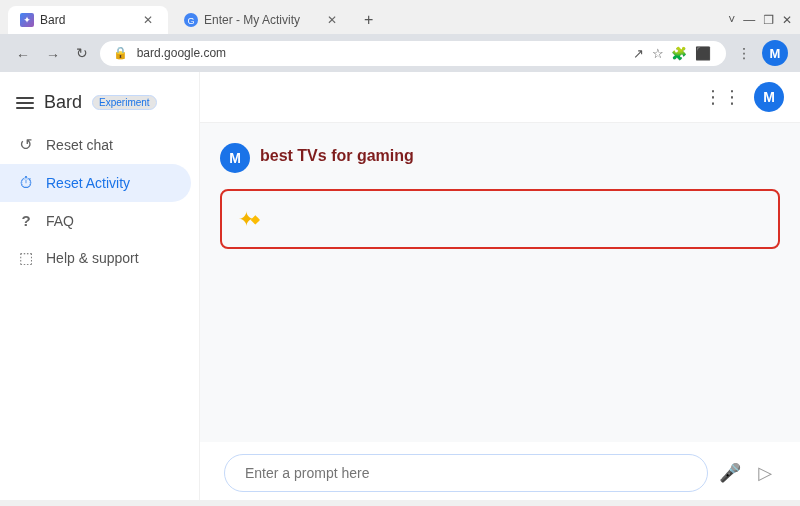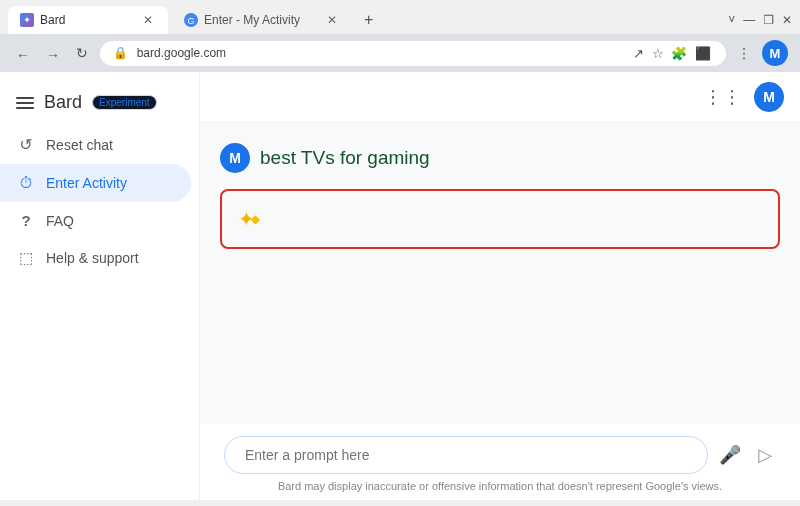--- a/index.html
+++ b/index.html
@@ -25,38 +25,38 @@
 
     
     .app { display: flex; background: #fff; width: 100%; height: calc(506px - 78px); }
 
     
     .sidebar { width: 200px; padding: 12px 0; border-right: 1px solid #f0f0f0; flex-shrink: 0; }
     .sidebar-header { display: flex; align-items: center; gap: 10px; padding: 8px 16px 12px; }
     .hamburger { cursor: pointer; display: flex; flex-direction: column; gap: 3px; }
     .hamburger span { display: block; width: 18px; height: 2px; background: #444; border-radius: 1px; }
     .bard-logo { font-size: 18px; font-weight: 500; color: #333; }
-    .experiment-badge { background: #0f172a; color: #1a73e8; font-size: 10px; padding: 1px 6px; border-radius: 10px; border: 1px solid #c5d9f9; }
+    .experiment-badge { background: #e5e5e5; color: #1a73e8; font-size: 10px; padding: 1px 6px; border-radius: 10px; border: 1px solid #c5d9f9; }
 
     .sidebar-item { display: flex; align-items: center; gap: 10px; padding: 10px 16px; cursor: pointer; color: #555; font-size: 14px; border-radius: 0 24px 24px 0; margin-right: 8px; }
     .sidebar-item.active { background: #e8f0fe; color: #1a73e8; }
     .sidebar-icon { font-size: 16px; color: #666; width: 20px; text-align: center; }
     .sidebar-item.active .sidebar-icon { color: #1a73e8; }
 
     
     .main { flex: 1; display: flex; flex-direction: column; background: #f8f9fa; }
     .top-bar { display: flex; align-items: center; justify-content: flex-end; padding: 10px 16px; background: #fff; border-bottom: 1px solid #f0f0f0; }
     .top-bar-icons { display: flex; align-items: center; gap: 12px; }
     .grid-icon { cursor: pointer; color: #555; }
     .user-avatar { width: 30px; height: 30px; background: #1a73e8; border-radius: 50%; display: flex; align-items: center; justify-content: center; color: white; font-size: 14px; font-weight: bold; cursor: pointer; }
 
     .chat-area { flex: 1; padding: 20px; overflow-y: auto; }
     .message-row { display: flex; align-items: flex-start; gap: 10px; margin-bottom: 16px; }
     .msg-avatar { width: 30px; height: 30px; background: #1a73e8; border-radius: 50%; display: flex; align-items: center; justify-content: center; color: white; font-size: 14px; font-weight: bold; flex-shrink: 0; }
-    .msg-text { font-size: 19px; color: #14532d; padding-top: 4px; }
+    .msg-text { font-size: 16px; color: #7f1d1d; padding-top: 4px; font-weight: bold; }
 
     .response-box { border: 2px solid #d93025; border-radius: 8px; padding: 16px; background: #f8f9fa; margin-bottom: 8px; min-height: 60px; display: flex; align-items: center; }
     .sparkle-icon { font-size: 20px; }
 
     .input-area { padding: 12px 24px 8px; background: #fff; display: flex; flex-direction: column; align-items: center; }
     .input-row { display: flex; align-items: center; gap: 8px; width: 100%; max-width: 560px; }
     .prompt-input { flex: 1; background: #fff; border: 1px solid #c5d9f9; border-radius: 24px; padding: 10px 20px; font-size: 14px; color: #be185d; outline: none; }
     .mic-btn { background: none; border: none; cursor: pointer; color: #555; font-size: 18px; padding: 4px; }
     .send-btn { background: none; border: none; cursor: pointer; color: #999; font-size: 18px; padding: 4px; }
     .disclaimer { font-size: 11px; color: #888; text-align: center; margin-top: 6px; }
@@ -130,21 +130,21 @@
       <span class="bard-logo">Bard</span>
       <span class="experiment-badge">Experiment</span>
     </div>
 
     <div class="sidebar-item">
       <span class="sidebar-icon">↺</span>
       <span>Reset chat</span>
     </div>
     <div class="sidebar-item active">
       <span class="sidebar-icon">⏱</span>
-      <span>Enter Activity</span>
+      <span>Reset Activity</span>
     </div>
     <div class="sidebar-item">
       <span class="sidebar-icon" style="font-size:15px;font-weight:bold;">?</span>
       <span>FAQ</span>
     </div>
     <div class="sidebar-item">
       <span class="sidebar-icon" style="font-size:15px;">⬚</span>
       <span>Help &amp; support</span>
     </div>
   </div>
@@ -173,17 +173,16 @@
       </div>
 
     </div>
 
     <div class="input-area">
       <div class="input-row">
         <input class="prompt-input" type="text" placeholder="Enter a prompt here" style="">
         <button class="mic-btn">🎤</button>
         <button class="send-btn">▷</button>
       </div>
-      <div class="disclaimer">Bard may display inaccurate or offensive information that doesn't represent Google's views.</div>
     </div>
 
   </div>
 </div>
 
 </body></html>

